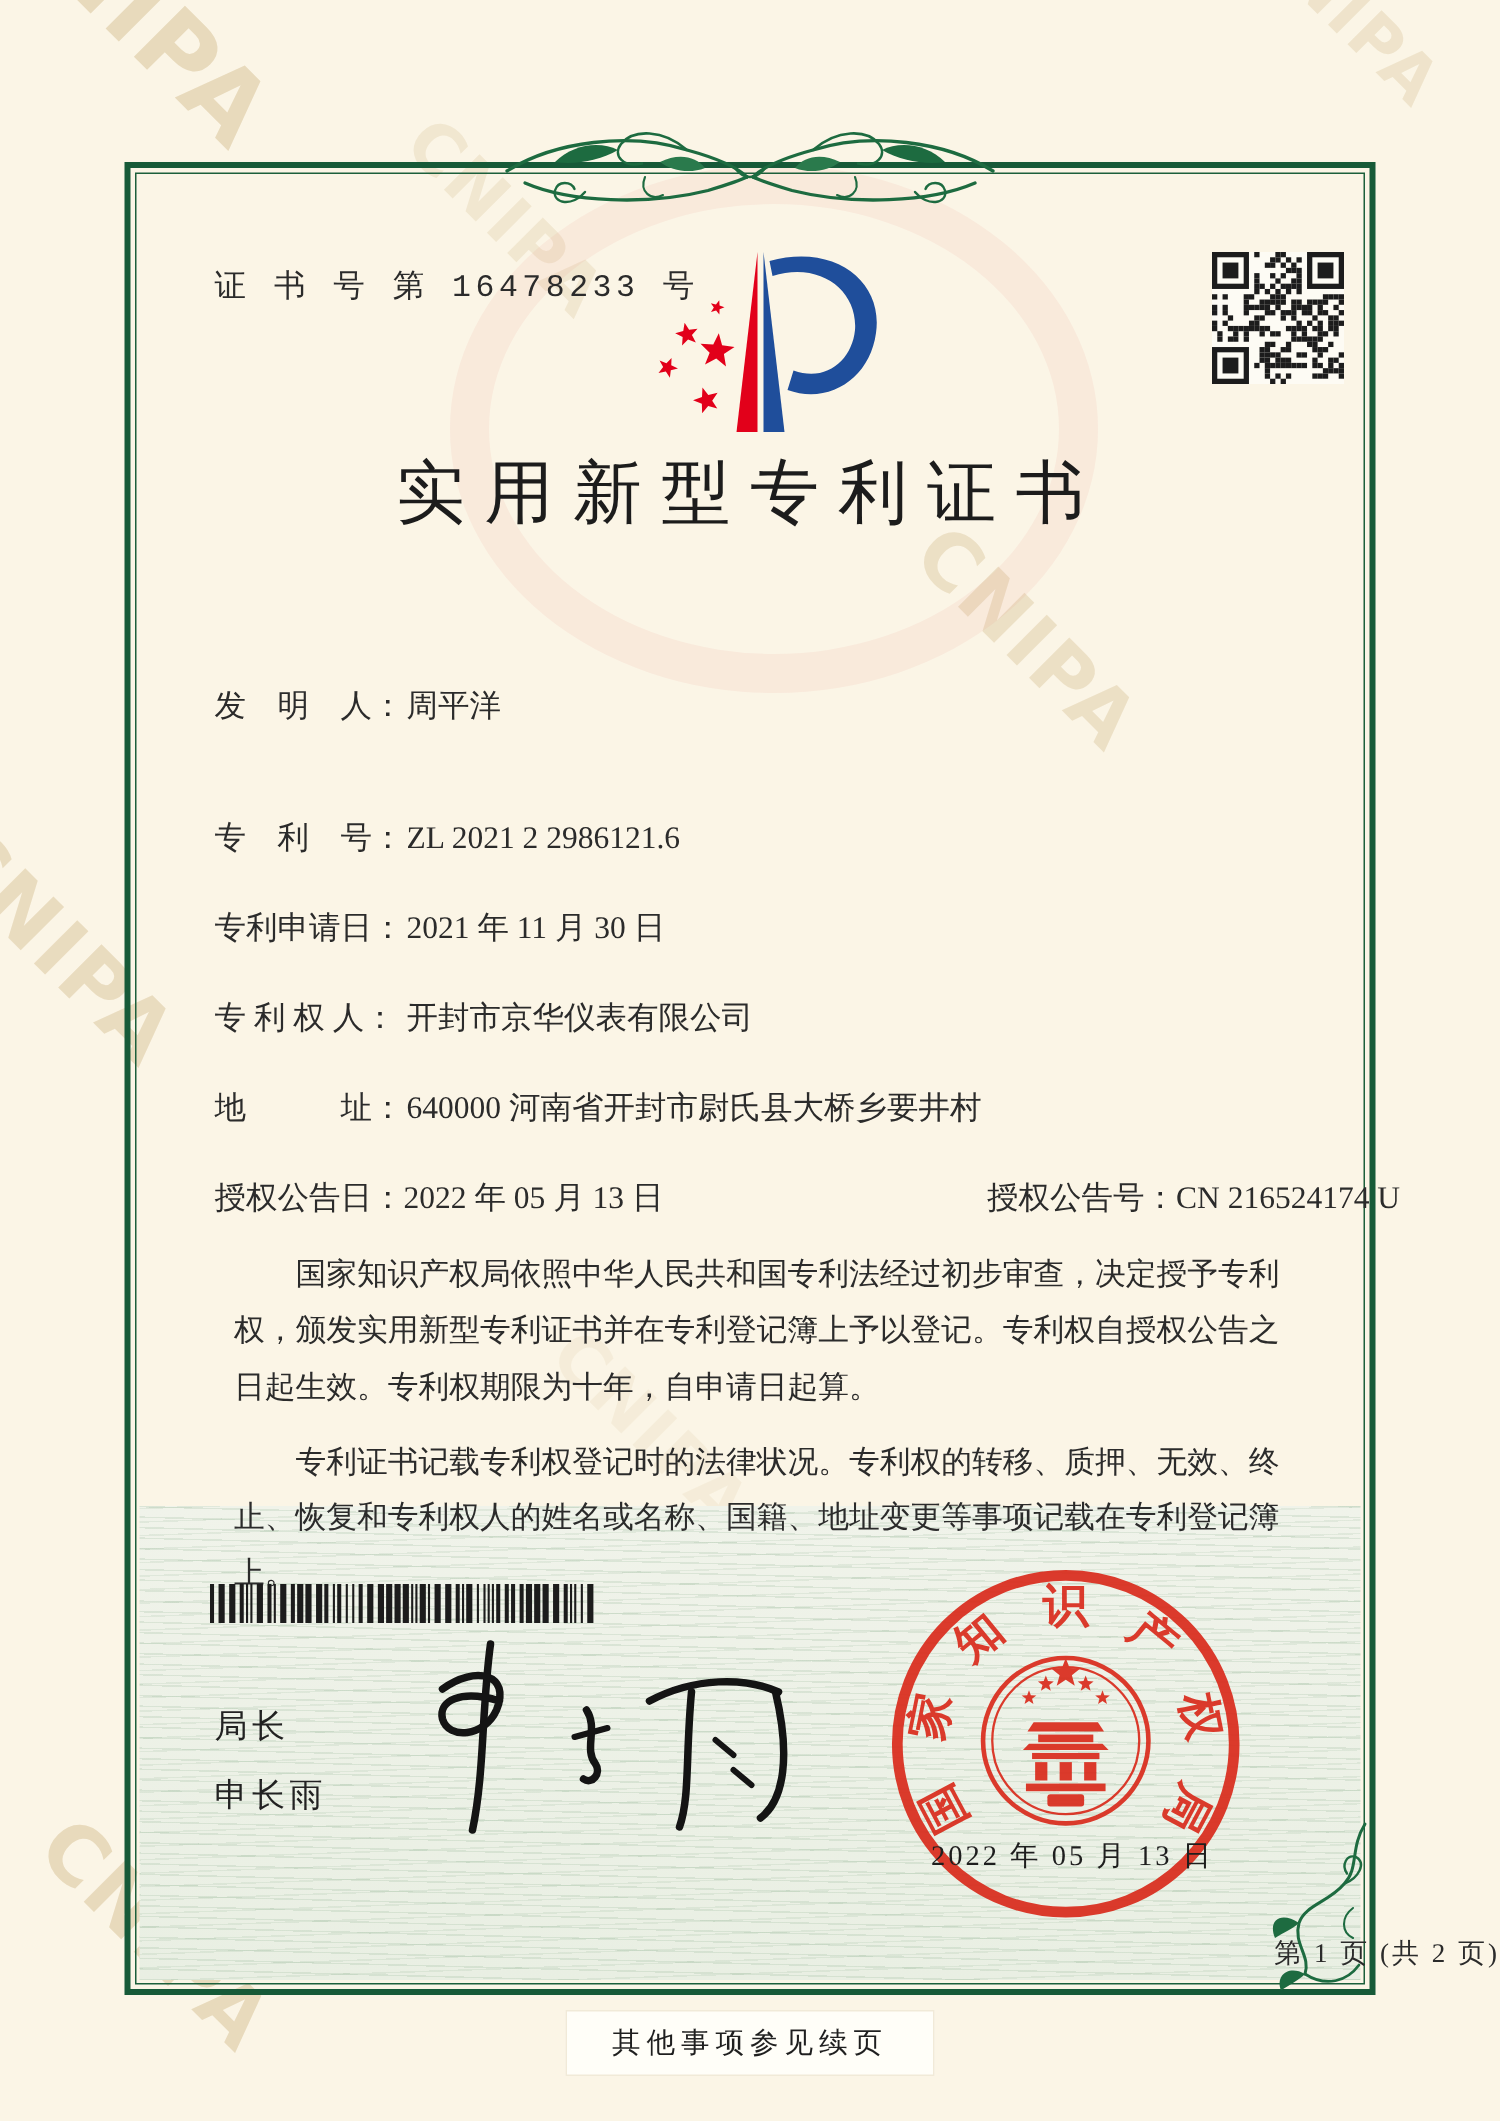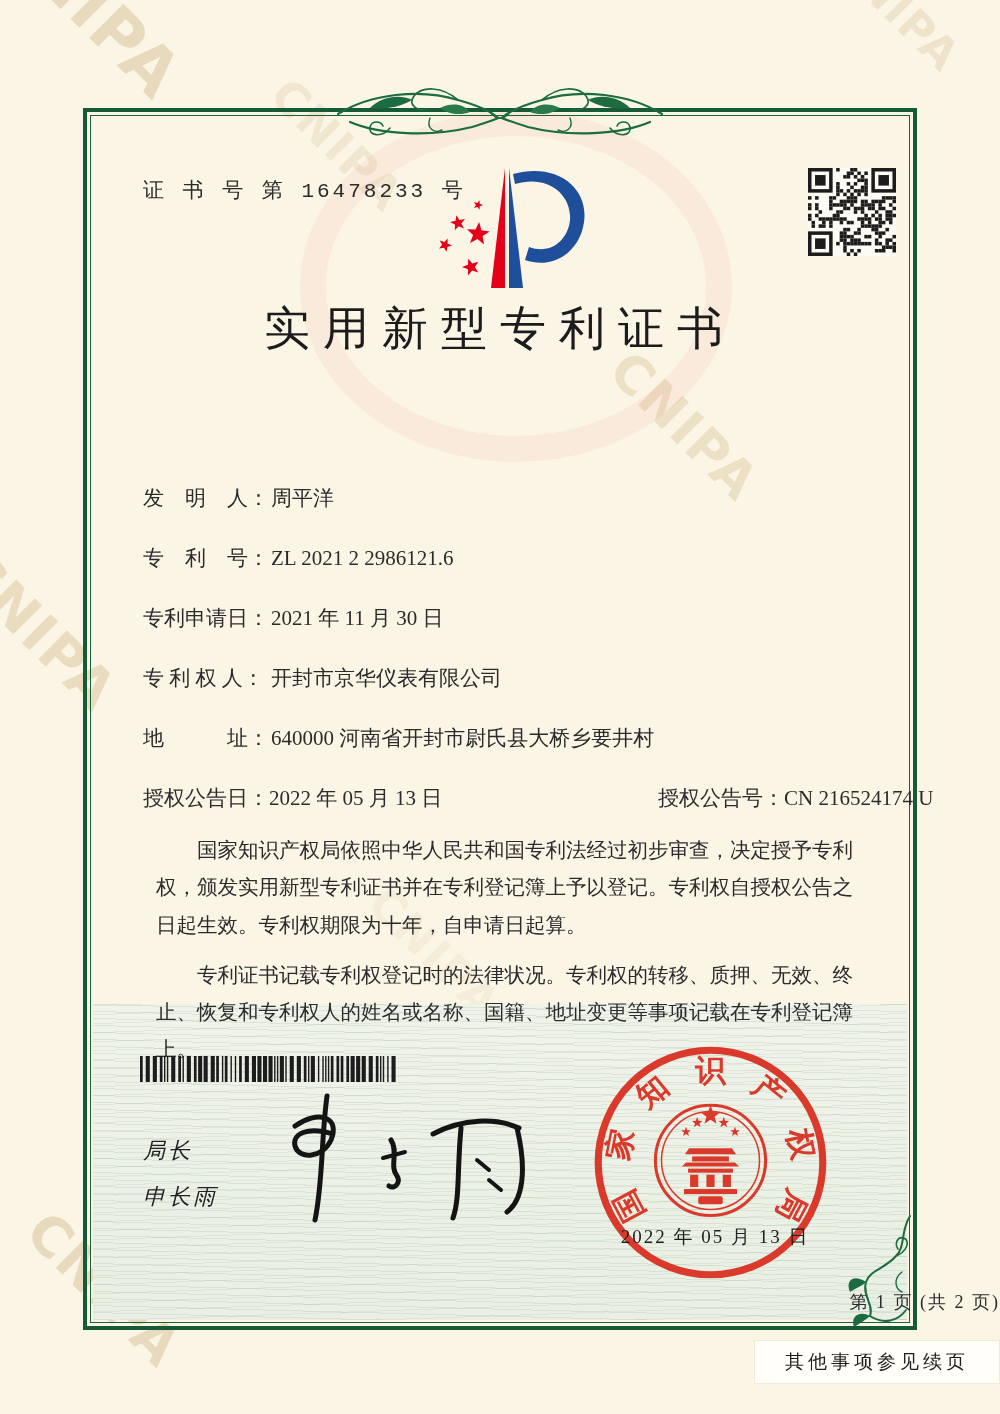--- a/index.html
+++ b/index.html
@@ -44,28 +44,28 @@
     font-size:46px;font-weight:normal;letter-spacing:13px;color:#1c1c1c;
   }
   .field-row{position:absolute;left:143px;font-size:21px;white-space:nowrap;}
   .field-row .lab{display:inline-block;min-width:128px;}
   .grant-no{position:absolute;left:515px;top:0;}
   .paras{position:absolute;left:143px;top:820px;width:727px;font-size:20.5px;line-height:1.82;}
   .paras p{margin:13px;text-indent:2em;font-family:Liberation Mono, monospace;}
   .barcode-svg{position:absolute;left:140px;top:1056px;}
   .director{position:absolute;left:143px;top:1136px;font-family:"Liberation Sans","DejaVu Sans",sans-serif;
     font-size:22px;font-weight:500;color:#222;}
-  .director div{margin-bottom:16px;letter-spacing:3px;font-style:italic;}
+  .director div{margin-bottom:16px;letter-spacing:3px;}
   .sig-svg{position:absolute;left:265px;top:1082px;}
   .seal-svg{position:absolute;left:588px;top:1040px;z-index:4;}
   .seal-date{position:absolute;left:605px;top:1224px;width:220px;text-align:center;
     font-size:19px;letter-spacing:2px;color:#1e1e1e;z-index:5;}
   .page-info{position:absolute;left:0;right:0;top:1290px;text-align:right;font-size:18px;letter-spacing:2px;}
   .footer-note{
-    position:absolute;left:0;right:0;top:1340px;text-align:right;z-index:4;
+    position:absolute;left:0;right:0;top:1340px;text-align:center;z-index:4;
   }
   .footer-note span{
     display:inline-block;background:#fffef8;border:1px solid #f1ead8;
     padding:8px 30px;font-size:19px;letter-spacing:4px;color:#1f1f1f;
   }
   .ornament{position:absolute;z-index:4;}
 </style>
 </head>
 <body>
 
@@ -349,21 +349,21 @@
         </g>
         <g>
           <rect x="0" y="72" width="28" height="28" fill="#1c1c1c"></rect>
           <rect x="4" y="76" width="20" height="20" fill="#fdfbf4"></rect>
           <rect x="8" y="80" width="12" height="12" fill="#1c1c1c"></rect>
         </g>
       </svg>
 
     <div class="title">实用新型专利证书</div>
 
-    <div class="field-row" style="top:484px">
+    <div class="field-row" style="top:456px">
       <span class="lab">发　明　人：</span><span>周平洋</span>
     </div>
     <div class="field-row" style="top:544px">
       <span class="lab">专　利　号：</span><span>ZL 2021 2 2986121.6</span>
     </div>
     <div class="field-row" style="top:604px">
       <span class="lab">专利申请日：</span><span>2021 年 11 月 30 日</span>
     </div>
     <div class="field-row" style="top:664px">
       <span class="lab">专 利 权 人：</span><span>开封市京华仪表有限公司</span>

